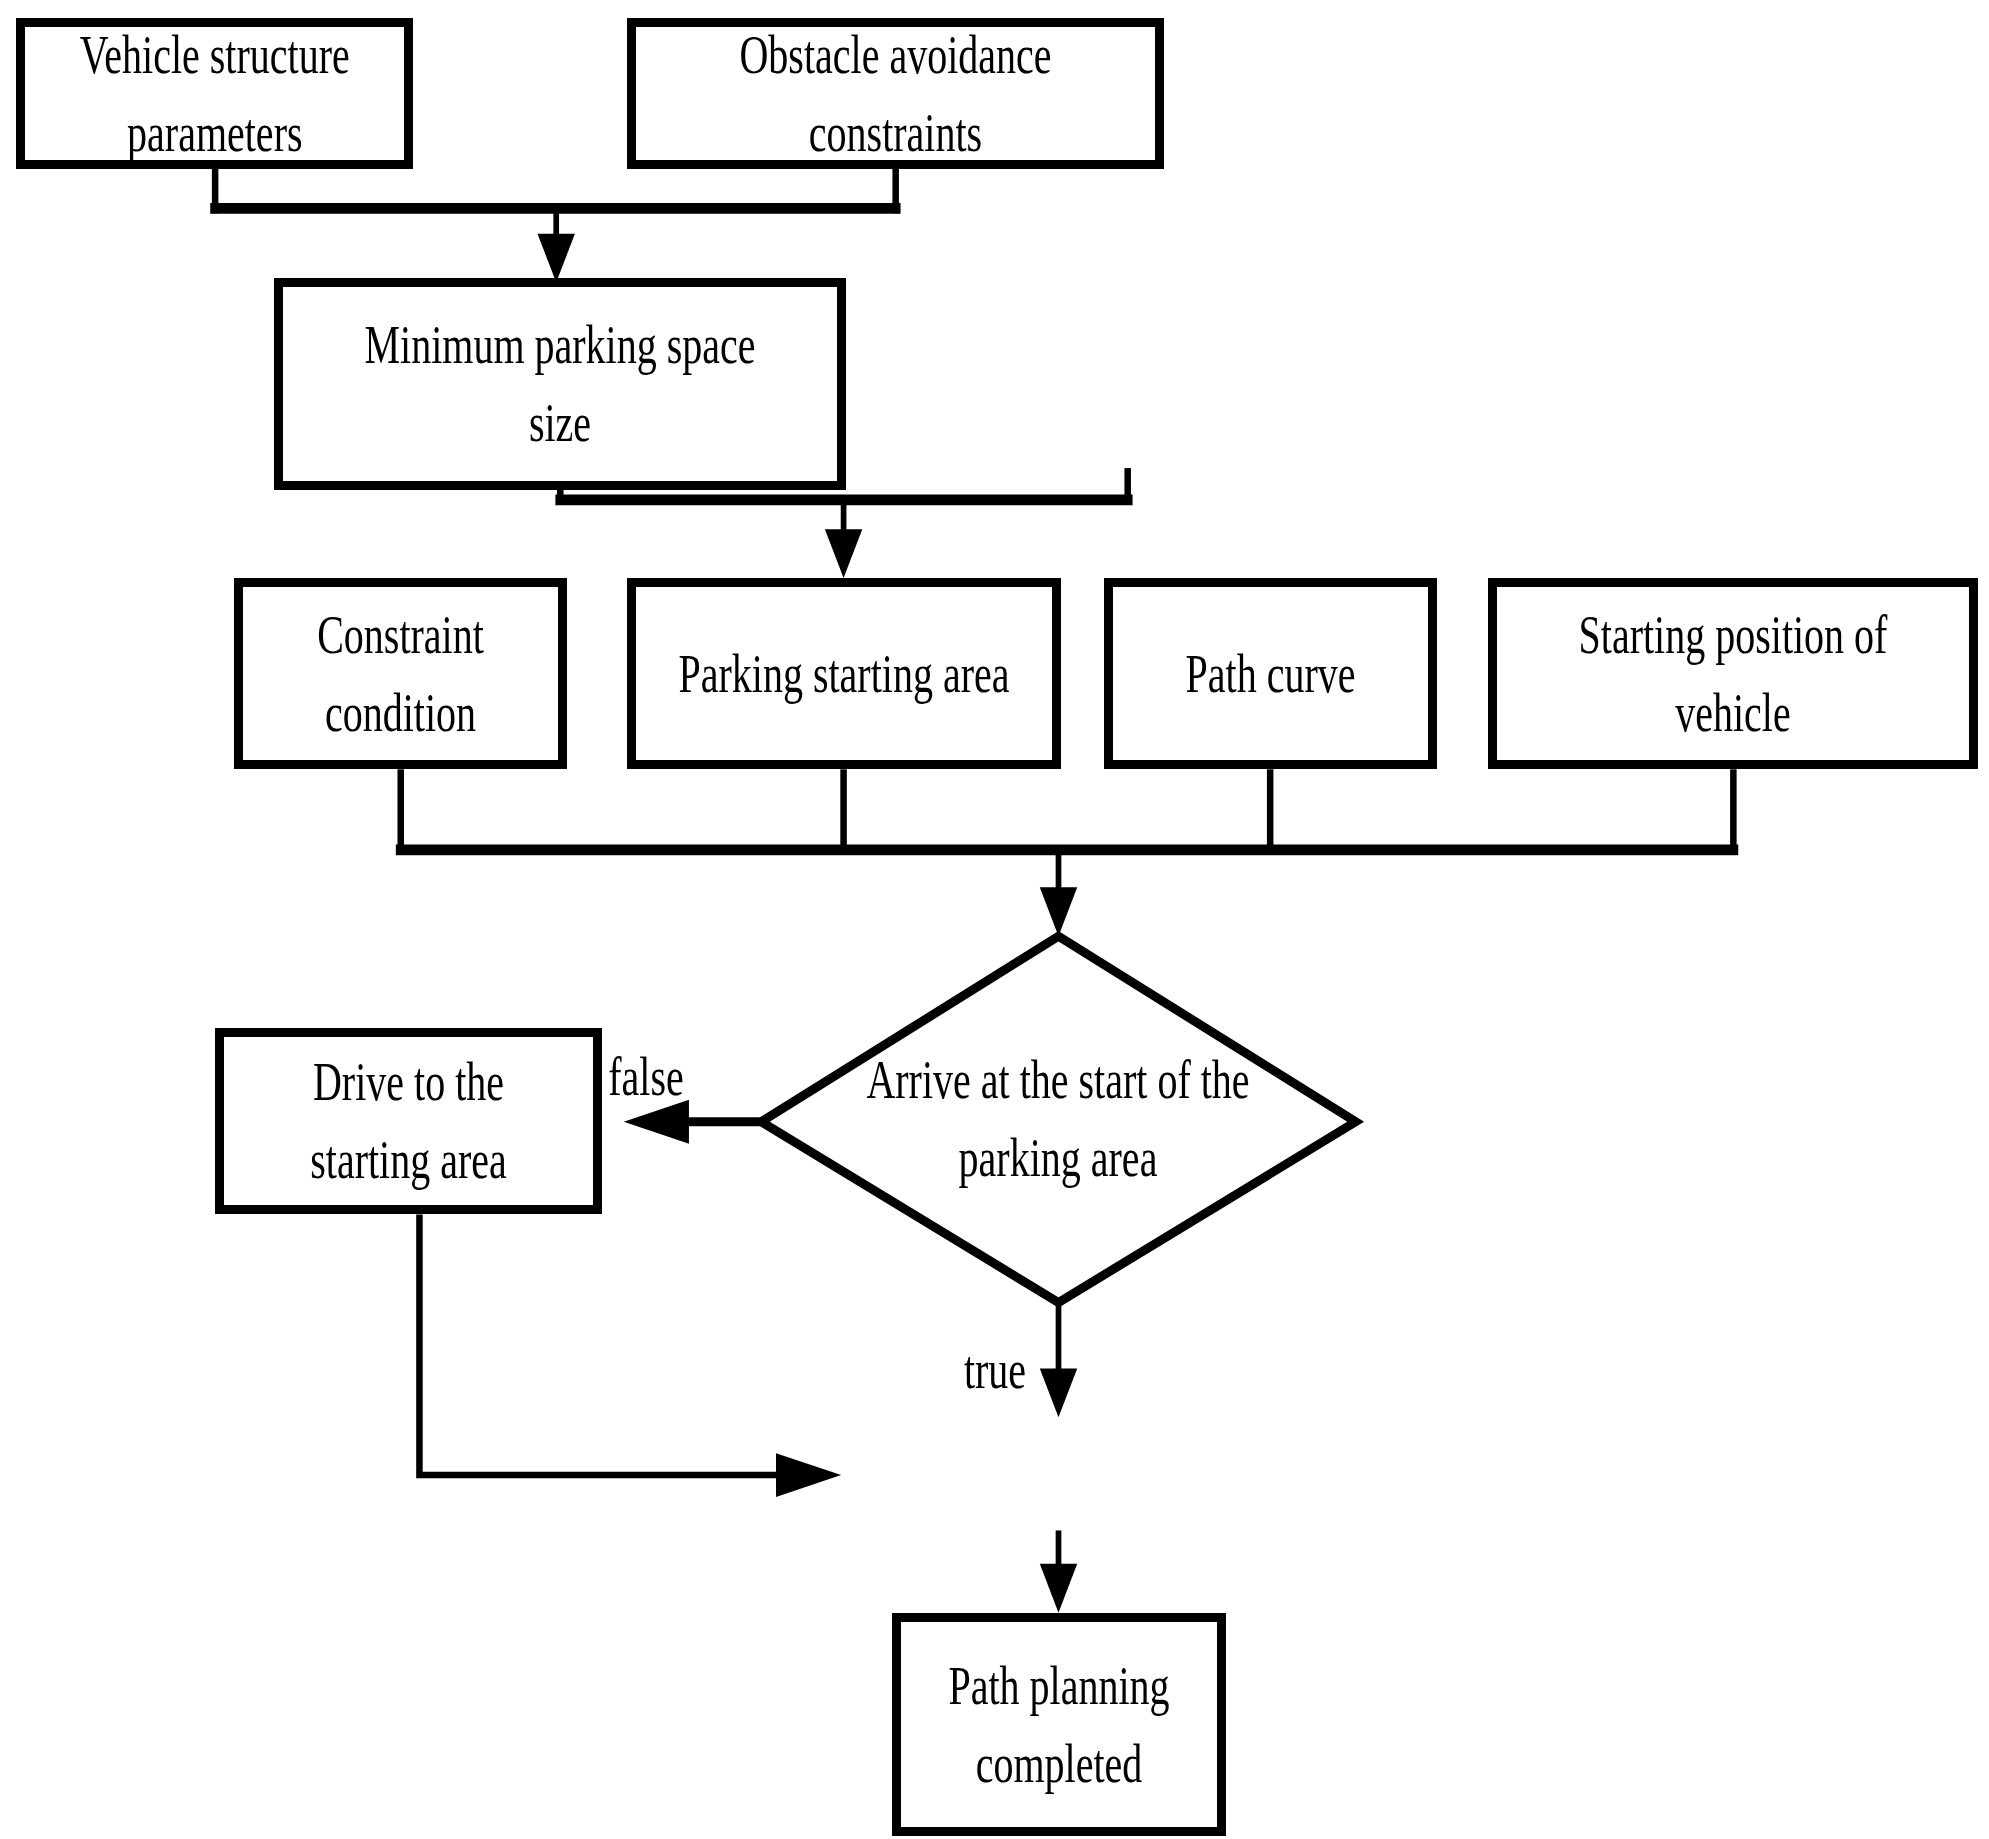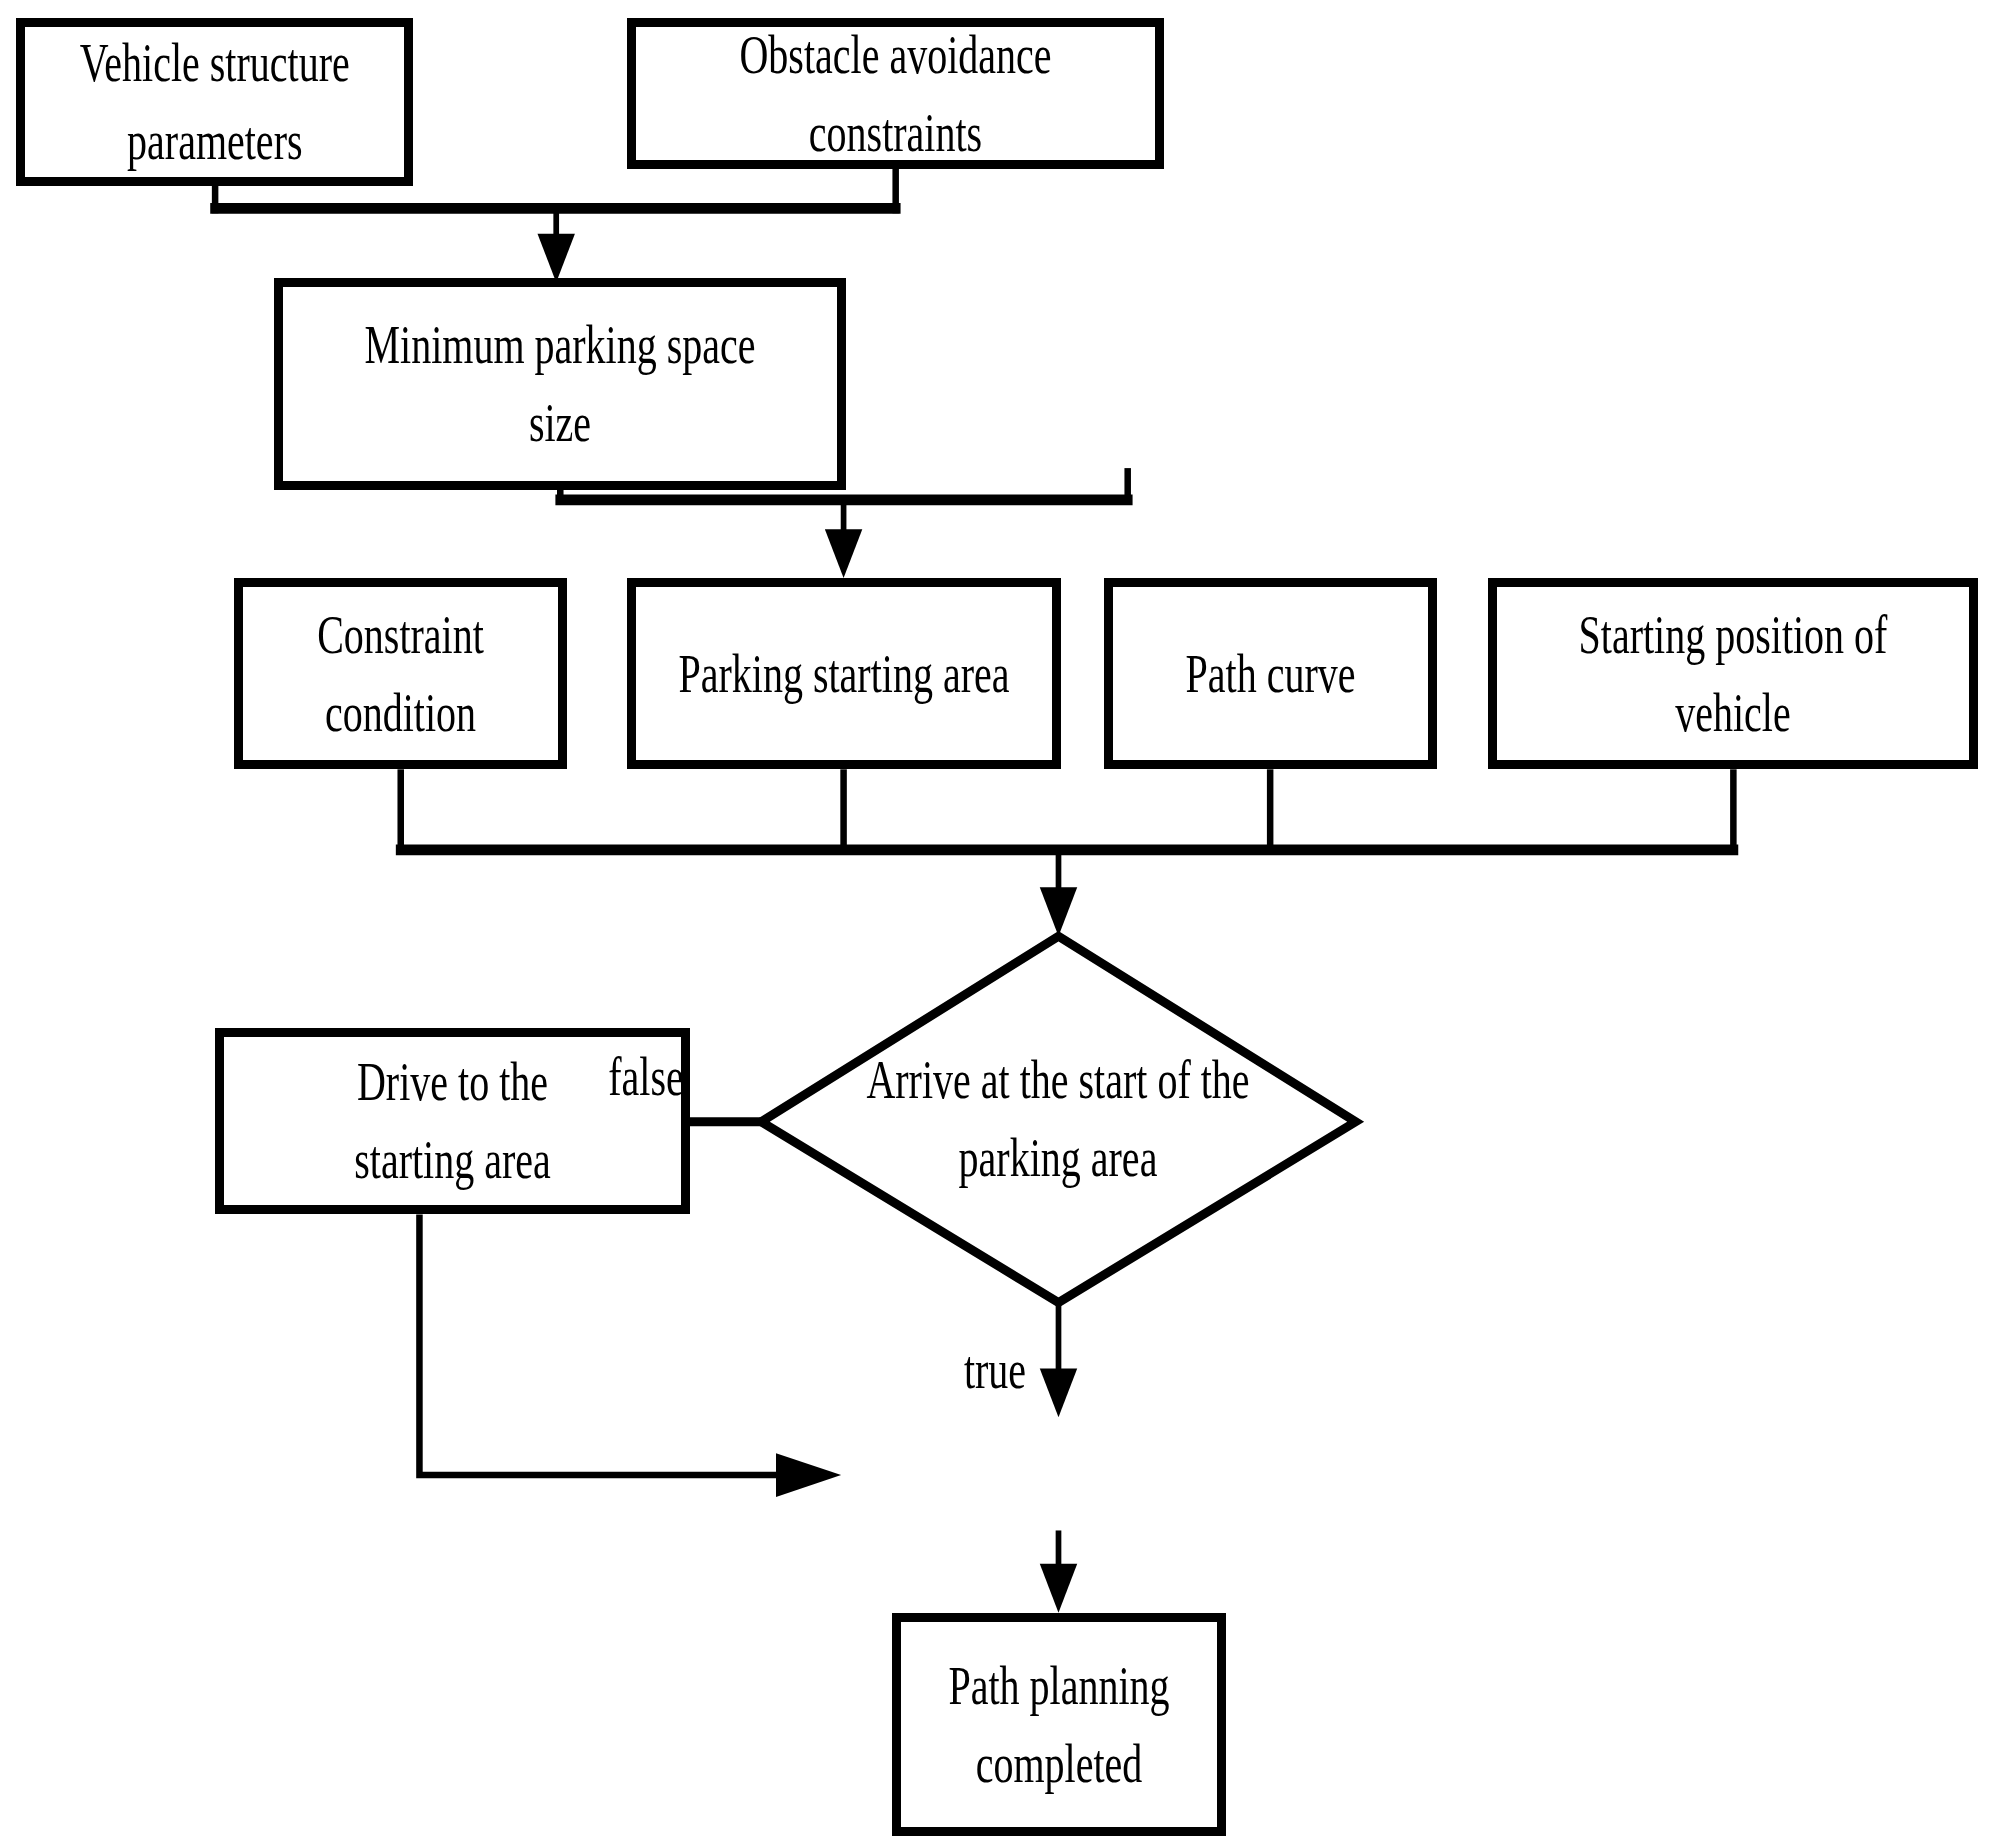--- a/index.html
+++ b/index.html
@@ -93,21 +93,21 @@
       <polyline points="515,1492 515,1812 958,1812" fill="none" stroke="#000" stroke-width="8"></polyline>
       <polygon points="953,1785 953,1839 1033,1812" fill="#000"></polygon>
     </g>
 
     <g>
       <line x1="1300" y1="1880" x2="1300" y2="1926" stroke="#000" stroke-width="7"></line>
       <polygon points="1277,1921 1323,1921 1300,1981" fill="#000"></polygon>
     </g>
   </svg>
 
-  <div class="node" style="left:16.3px; top:18px; width:397px; height:168px">
+  <div class="node" style="left:16.3px; top:18px; width:397px; height:151px">
     <div class="lbl">
       <div>Vehicle structure</div>
       <div>parameters</div>
     </div>
   </div>
 
   <div class="node" style="left:627px; top:18px; width:537px; height:151px">
     <div class="lbl">
       <div>Obstacle avoidance</div>
       <div>constraints</div>
@@ -141,21 +141,21 @@
     </div>
   </div>
 
   <div class="node" style="left:1488px; top:578px; width:490px; height:191px">
     <div class="lbl">
       <div>Starting position of</div>
       <div>vehicle</div>
     </div>
   </div>
 
-  <div class="node" style="left:215px; top:1028px; width:475px; height:186px">
+  <div class="node" style="left:215px; top:1028px; width:387px; height:186px">
     <div class="lbl">
       <div>Drive to the</div>
       <div>starting area</div>
     </div>
   </div>
 
 
   <div class="node" style="left:892px; top:1613px; width:334px; height:223px">
     <div class="lbl">
       <div>Path planning</div>

